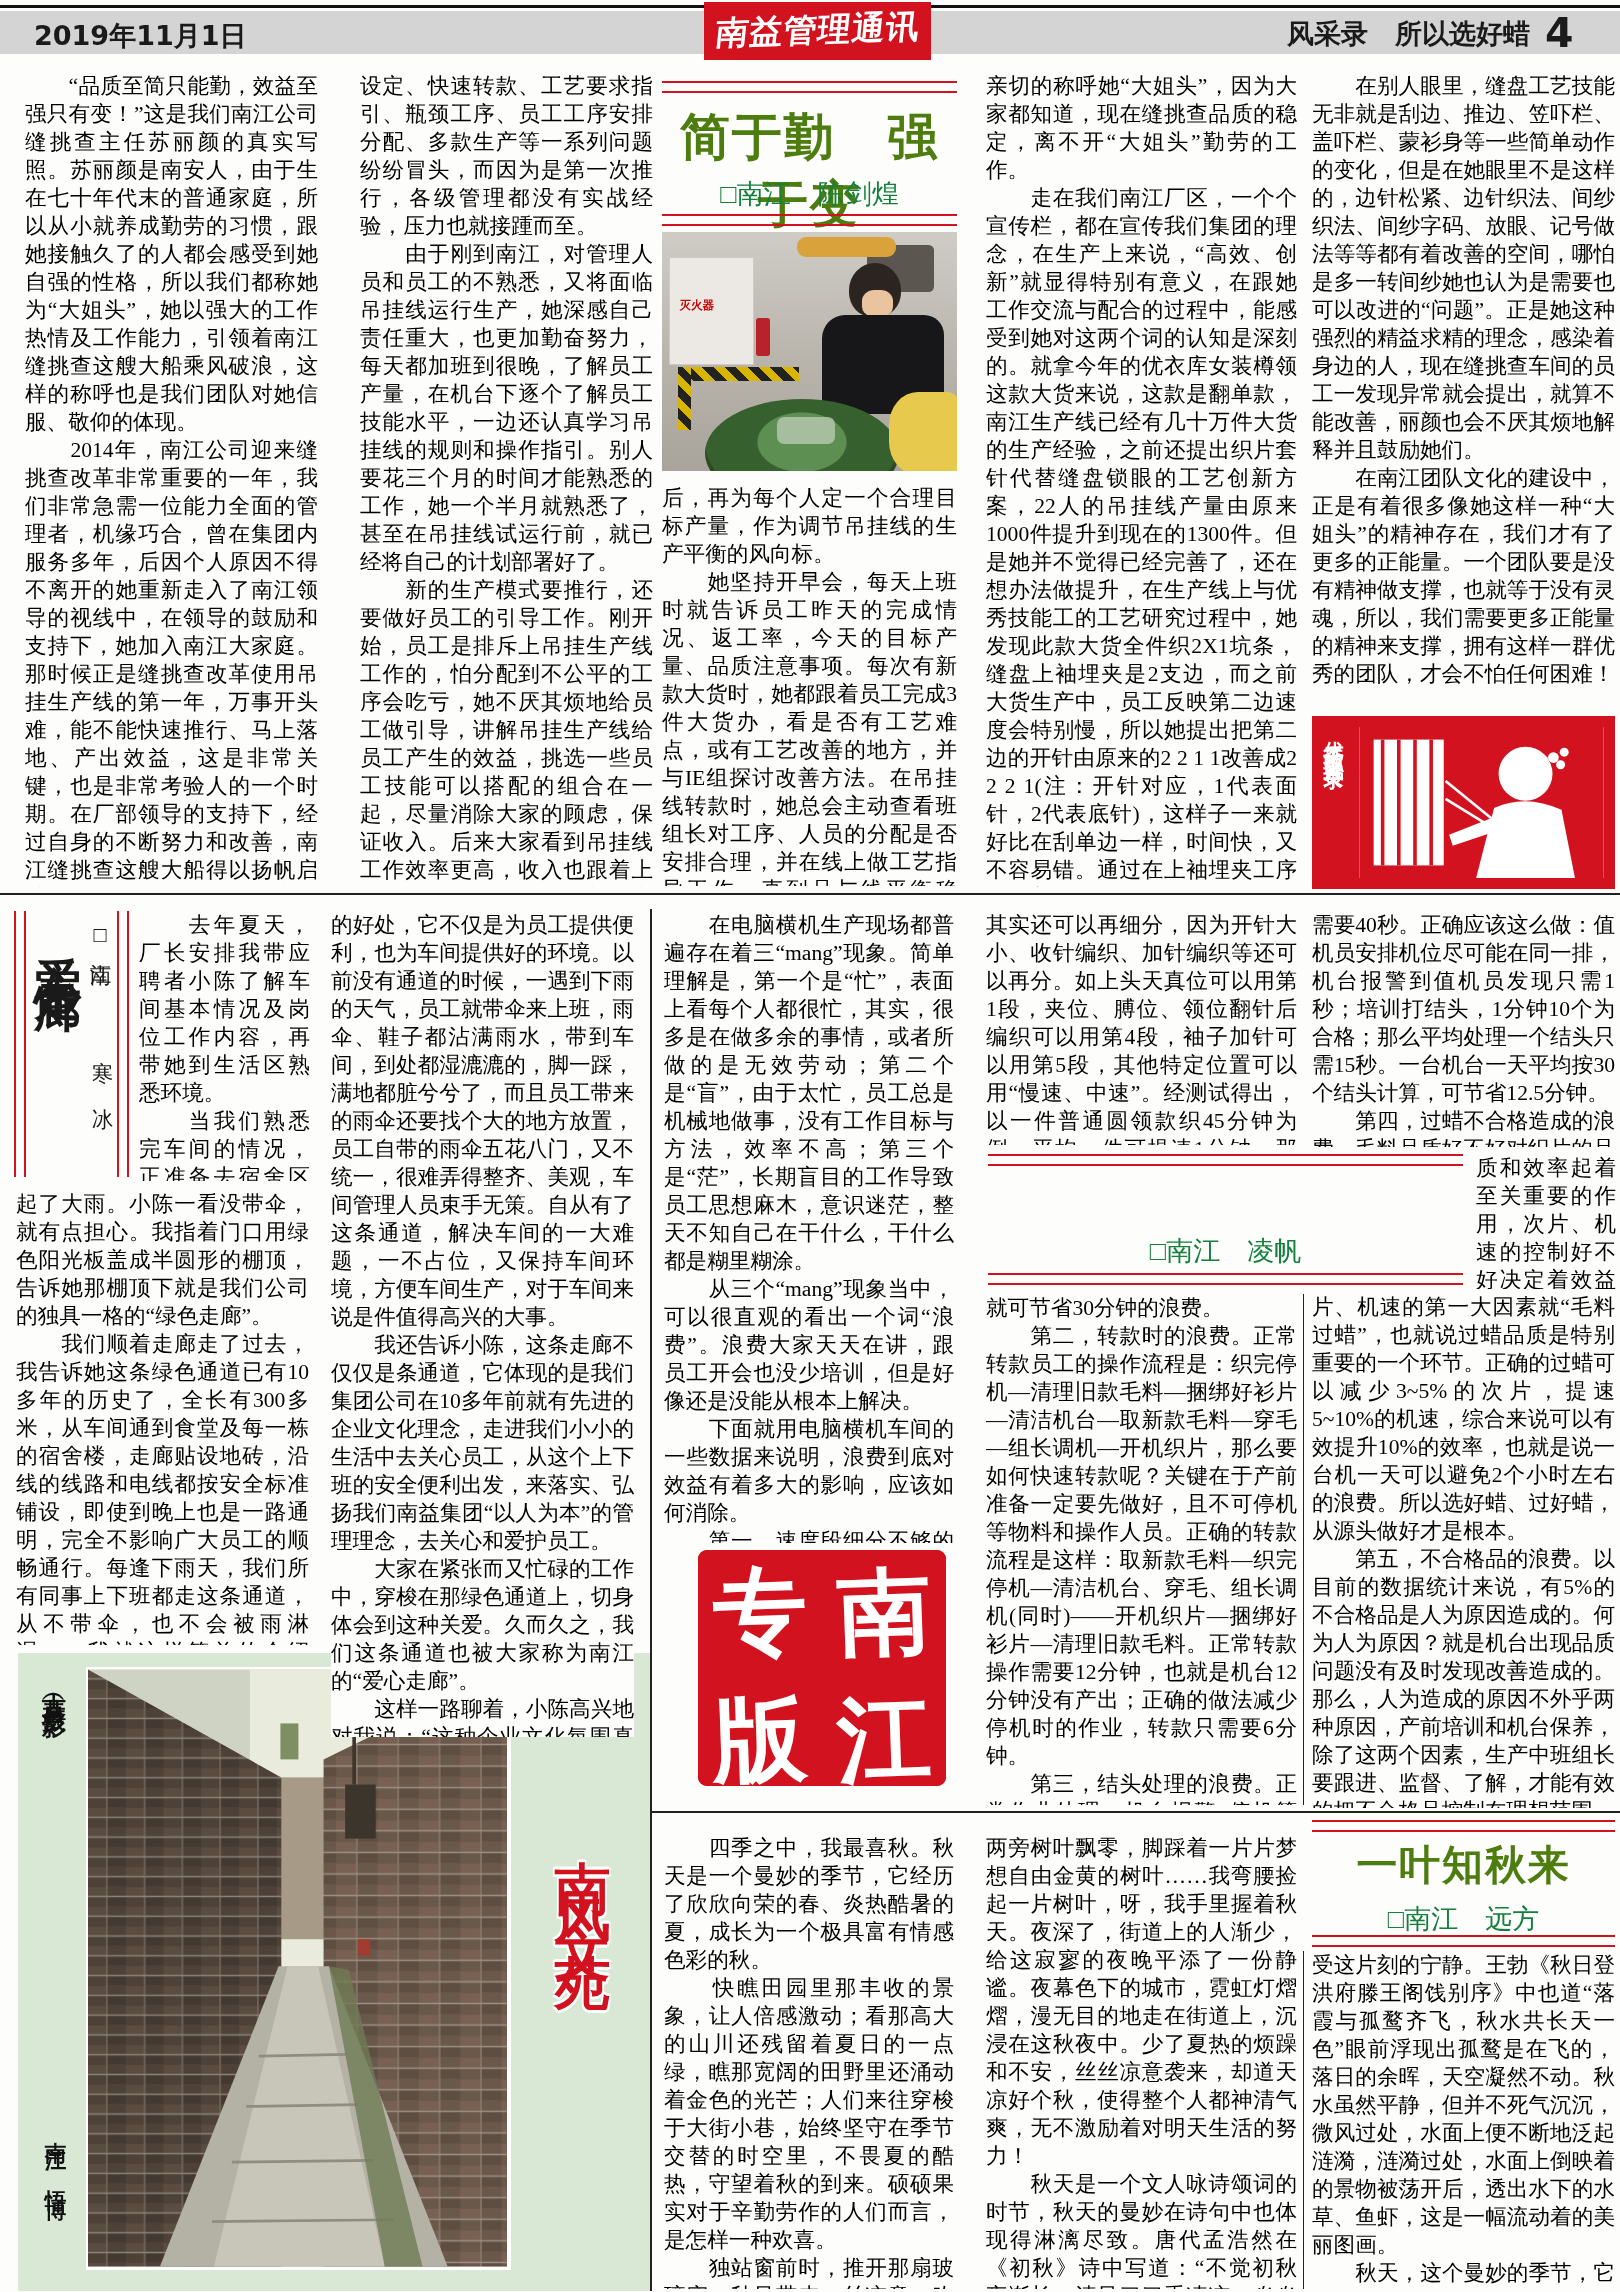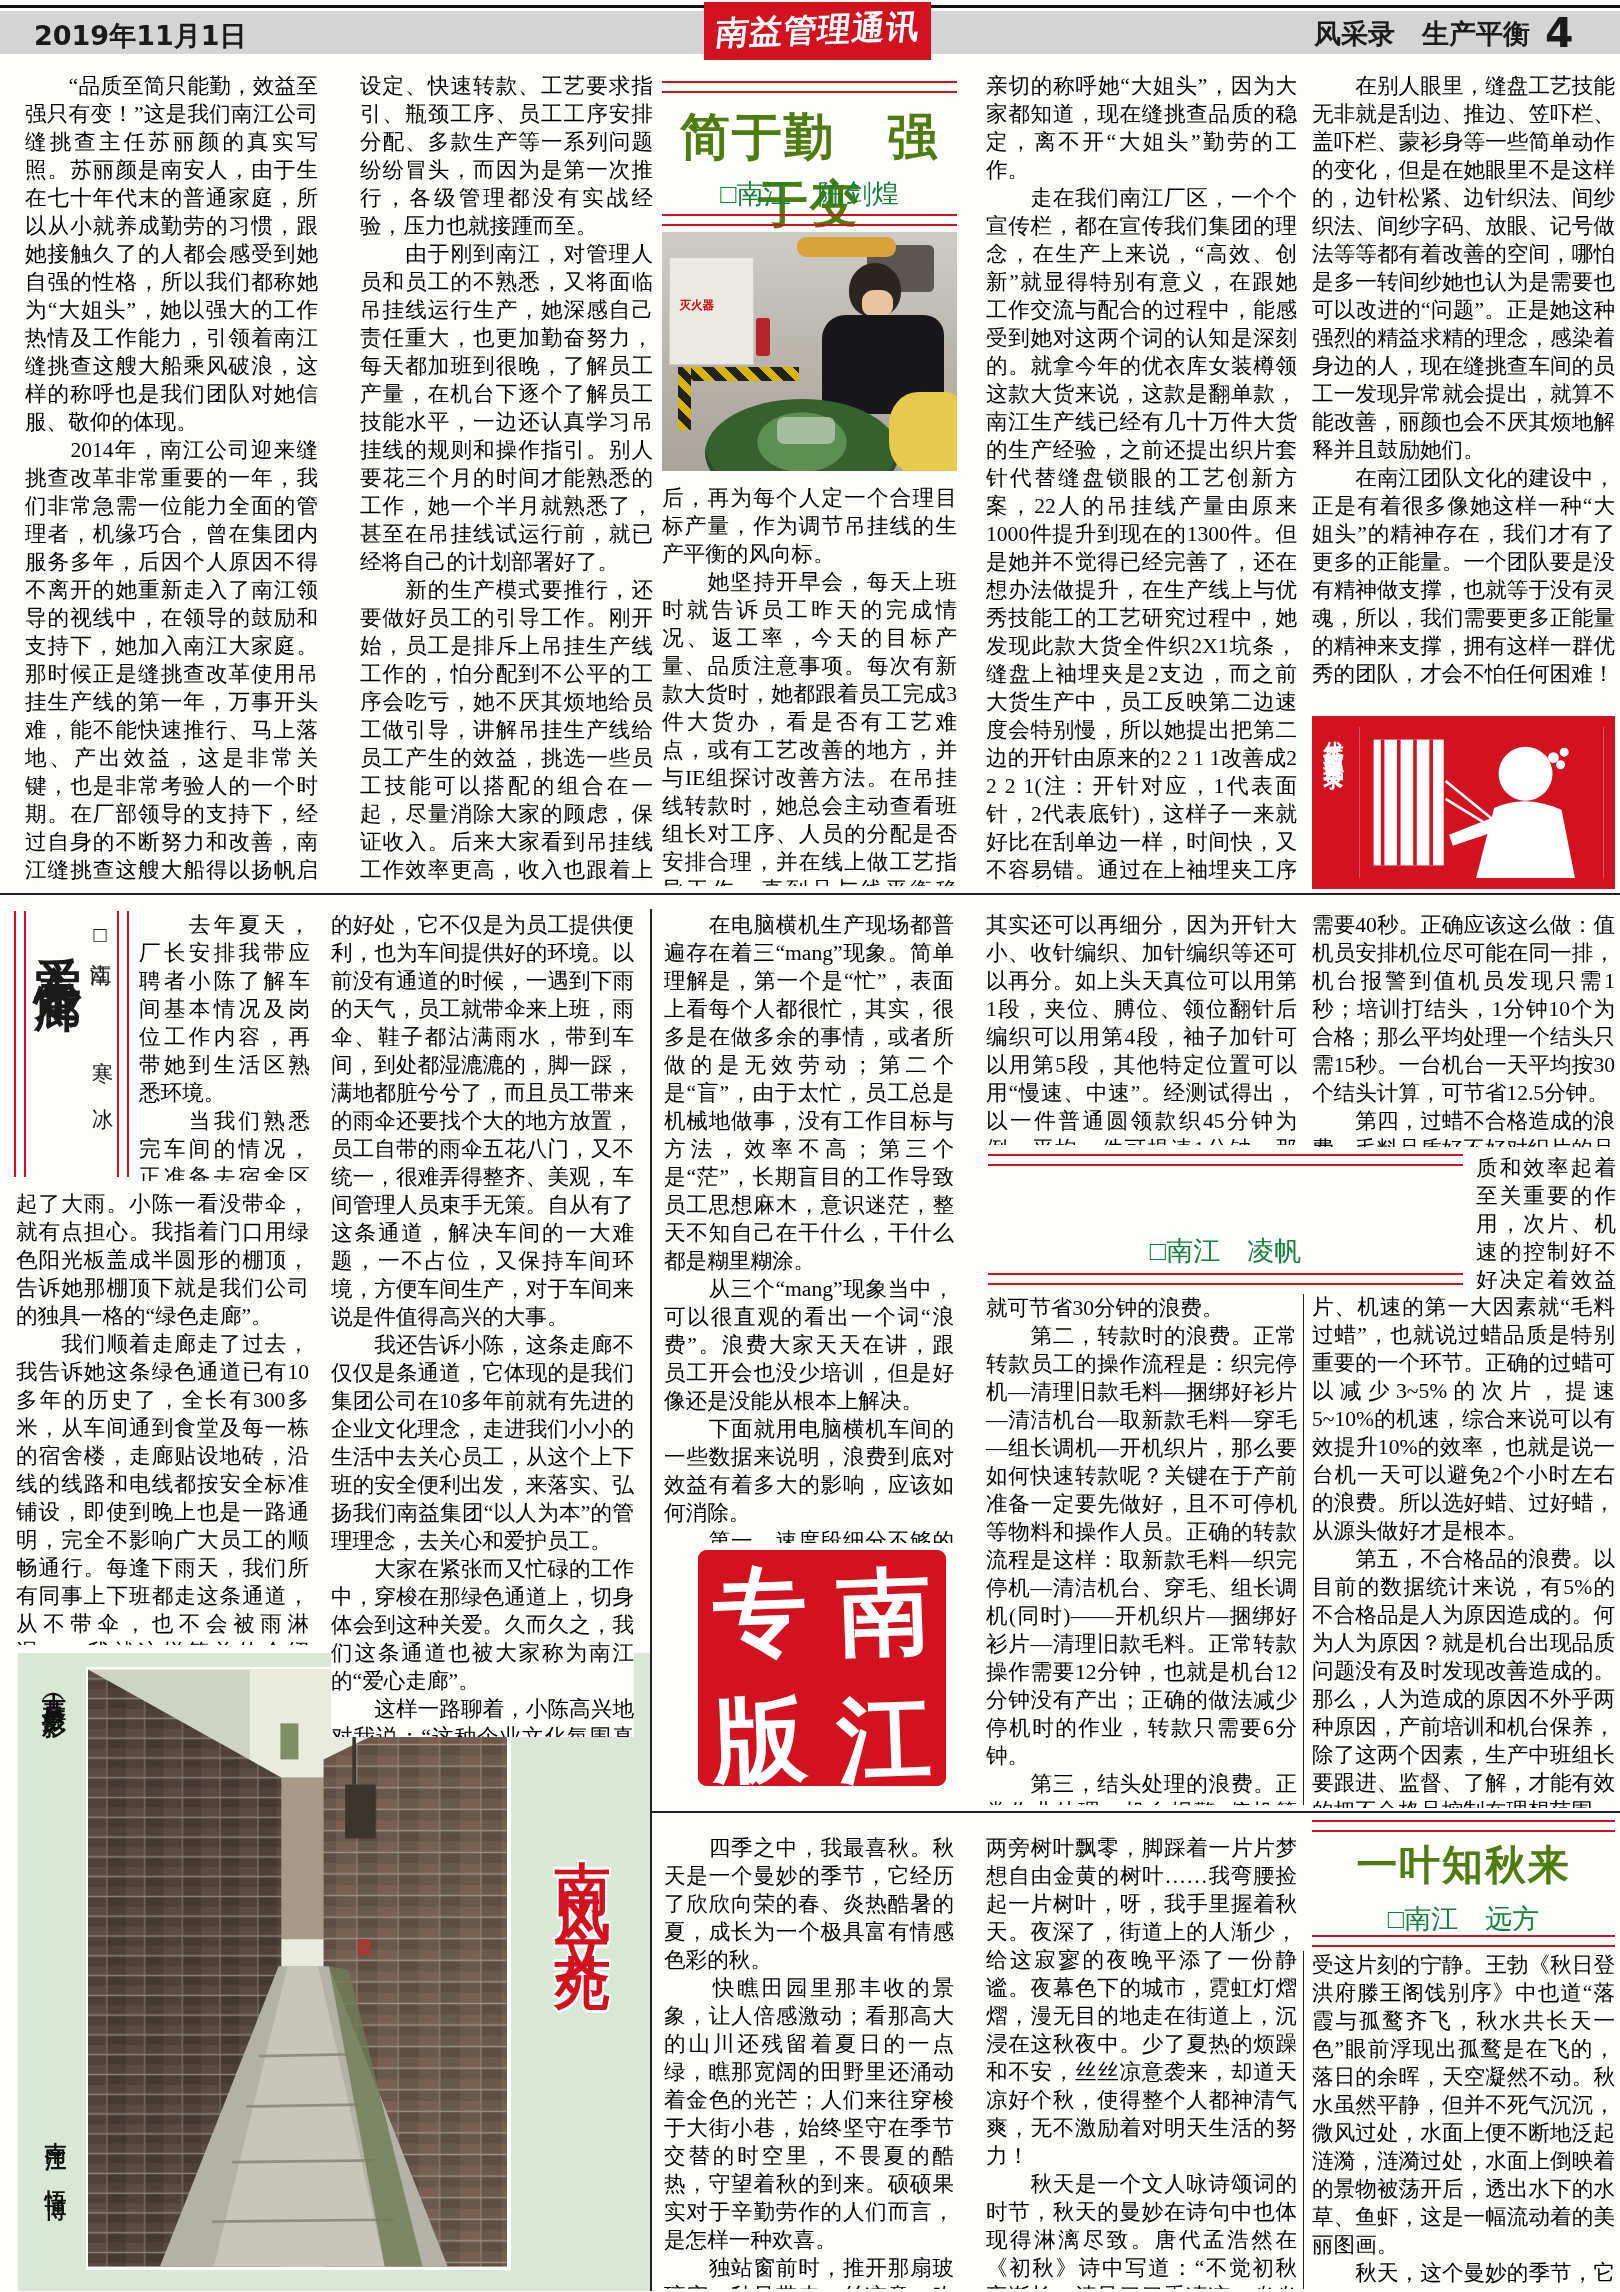--- a/index.html
+++ b/index.html
@@ -54,21 +54,21 @@
 <body>
 
 <div id="paper">
 
   <div id="hdr-topline"></div>
   <div id="hdr-band"></div>
   <div class="abs sans" style="left:34px;top:18px;font-size:27px;font-weight:bold;">2019年11月1日</div>
   <div id="masthead">
     <span>南益管理通讯</span>
   </div>
-  <div class="abs" style="left:1260px;top:16px;width:270px;text-align:right;font-size:27px;font-weight:bold;">风采录　生产平衡</div>
+  <div class="abs" style="left:1260px;top:16px;width:270px;text-align:right;font-size:27px;font-weight:bold;">风采录　所以选好蜡</div>
   <div class="abs sans" style="left:1545px;top:9px;font-size:41px;font-weight:bold;">4</div>
 
   <div class="col" style="left:25px;top:72px;width:293px;height:815px;">　　“品质至简只能勤，效益至强只有变！”这是我们南江公司缝挑查主任苏丽颜的真实写照。苏丽颜是南安人，由于生在七十年代末的普通家庭，所以从小就养成勤劳的习惯，跟她接触久了的人都会感受到她自强的性格，所以我们都称她为“大姐头”，她以强大的工作热情及工作能力，引领着南江缝挑查这艘大船乘风破浪，这样的称呼也是我们团队对她信服、敬仰的体现。
 　　2014年，南江公司迎来缝挑查改革非常重要的一年，我们非常急需一位能力全面的管理者，机缘巧合，曾在集团内服务多年，后因个人原因不得不离开的她重新走入了南江领导的视线中，在领导的鼓励和支持下，她加入南江大家庭。那时候正是缝挑查改革使用吊挂生产线的第一年，万事开头难，能不能快速推行、马上落地、产出效益，这是非常关键，也是非常考验人的一个时期。在厂部领导的支持下，经过自身的不断努力和改善，南江缝挑查这艘大船得以扬帆启航，在品质控制和生产效率都创造了佳绩。
 　　缝挑查吊挂生产线刚刚开始运作时，遇到很多困难和阻碍，吊挂线的工序拆分、生产平衡、目标</div>
   <div class="col" style="left:347px;top:72px;width:293px;height:815px;margin-left:13px;">设定、快速转款、工艺要求指引、瓶颈工序、员工工序安排分配、多款生产等一系列问题纷纷冒头，而因为是第一次推行，各级管理都没有实战经验，压力也就接踵而至。
 　　由于刚到南江，对管理人员和员工的不熟悉，又将面临吊挂线运行生产，她深感自己责任重大，也更加勤奋努力，每天都加班到很晚，了解员工产量，在机台下逐个了解员工技能水平，一边还认真学习吊挂线的规则和操作指引。别人要花三个月的时间才能熟悉的工作，她一个半月就熟悉了，甚至在吊挂线试运行前，就已经将自己的计划部署好了。
 　　新的生产模式要推行，还要做好员工的引导工作。刚开始，员工是排斥上吊挂生产线工作的，怕分配到不公平的工序会吃亏，她不厌其烦地给员工做引导，讲解吊挂生产线给员工产生的效益，挑选一些员工技能可以搭配的组合在一起，尽量消除大家的顾虑，保证收入。后来大家看到吊挂线工作效率更高，收入也跟着上去了，就都很配合生产的安排。现在每天吊挂线下班后，她还是会留下来分析每个人的产量、出勤时间，定好每个工序的目标产量</div>
 
   <div class="rule2" style="left:662px;top:81px;width:295px;"></div>

